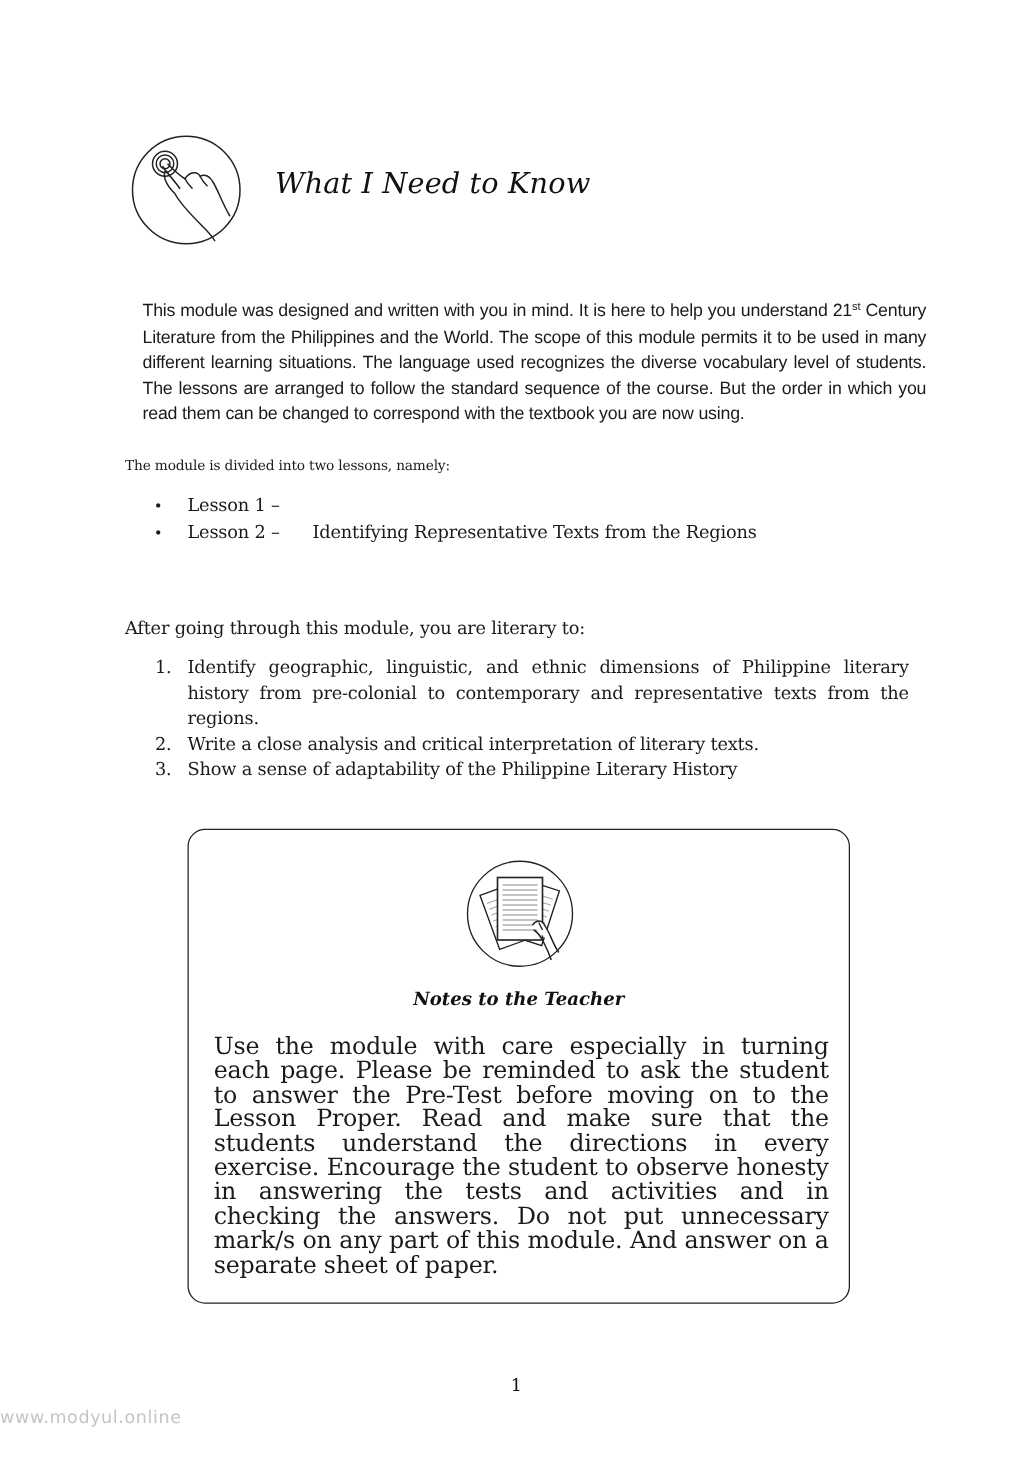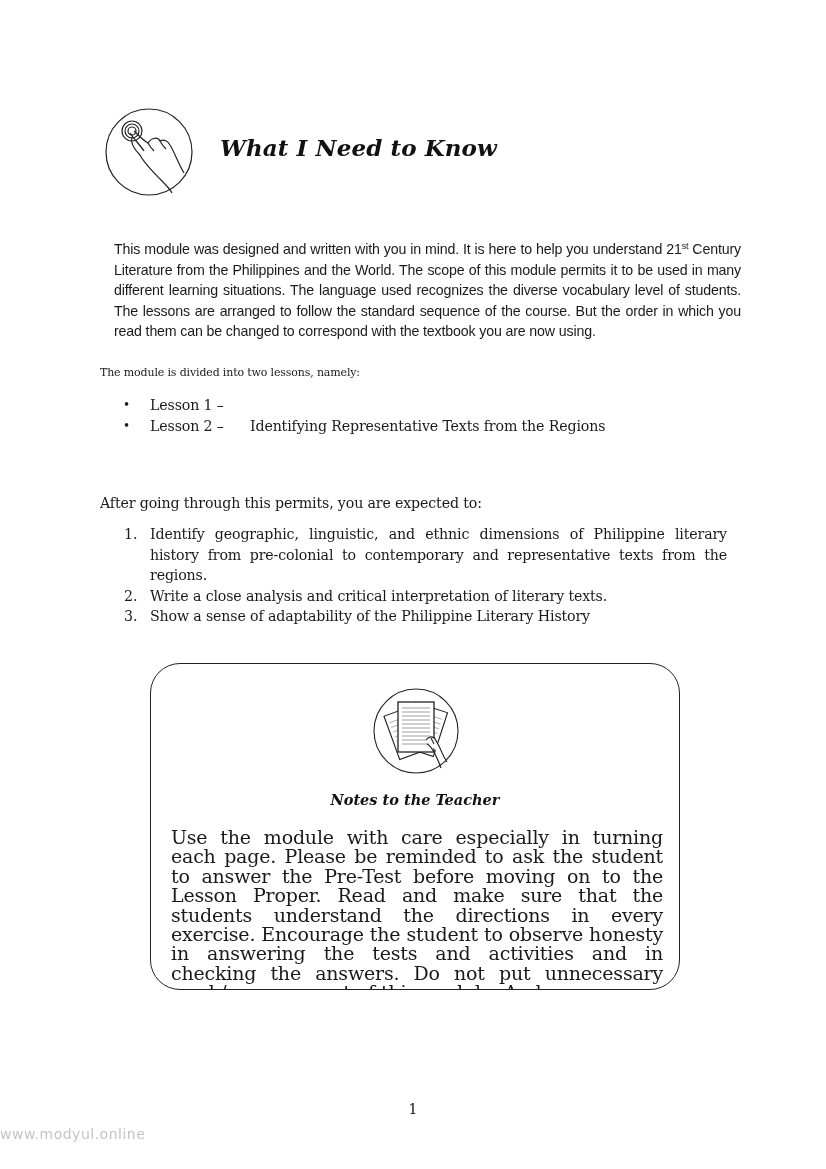--- a/index.html
+++ b/index.html
@@ -21,21 +21,21 @@
       top: 107px;
       width: 90px;
       height: 90px;
     }
     .page-title {
       position: absolute;
       left: 220px;
       top: 134px;
       margin: 0;
       font-family: "DejaVu Serif", serif;
-      font-weight: bold;
+      font-weight: normal;
       font-style: italic;
       font-size: 23px;
       color: #111;
       letter-spacing: 0.1px;
     }
     .intro {
       position: absolute;
       left: 100px;
       top: 225px;
       width: 627px;
@@ -119,23 +119,23 @@
     }
     .objective-text {
       flex: 1;
       text-align: justify;
     }
     .teacher-box {
       position: absolute;
       left: 150px;
       top: 663px;
       width: 530px;
-      height: 327px;
+      height: 380px;
       border: 1.5px solid #222;
-      border-radius: 30px;
+      border-radius: 14px;
       box-sizing: border-box;
       overflow: hidden;
     }
     .teacher-icon {
       position: absolute;
       left: 220px;
       top: 22px;
       width: 90px;
       height: 90px;
     }
@@ -212,21 +212,21 @@
     <span class="lesson-bullet">•</span>
     <span class="lesson-label">Lesson 1 –</span>
   </li>
   <li class="lesson-item">
     <span class="lesson-bullet">•</span>
     <span class="lesson-label">Lesson 2 –</span>
     <span class="lesson-desc">Identifying Representative Texts from the Regions</span>
   </li>
 </ul>
 
-<p class="objectives-intro">After going through this permits, you are expected to:</p>
+<p class="objectives-intro">After going through this module, you are literary to:</p>
 
 <ol class="objective-list">
   <li class="objective-item">
     <span class="objective-num">1.</span>
     <span class="objective-text">Identify geographic, linguistic, and ethnic dimensions of Philippine literary history from pre-colonial to contemporary and representative texts from the regions.</span>
   </li>
   <li class="objective-item">
     <span class="objective-num">2.</span>
     <span class="objective-text">Write a close analysis and critical interpretation of literary texts.</span>
   </li>

